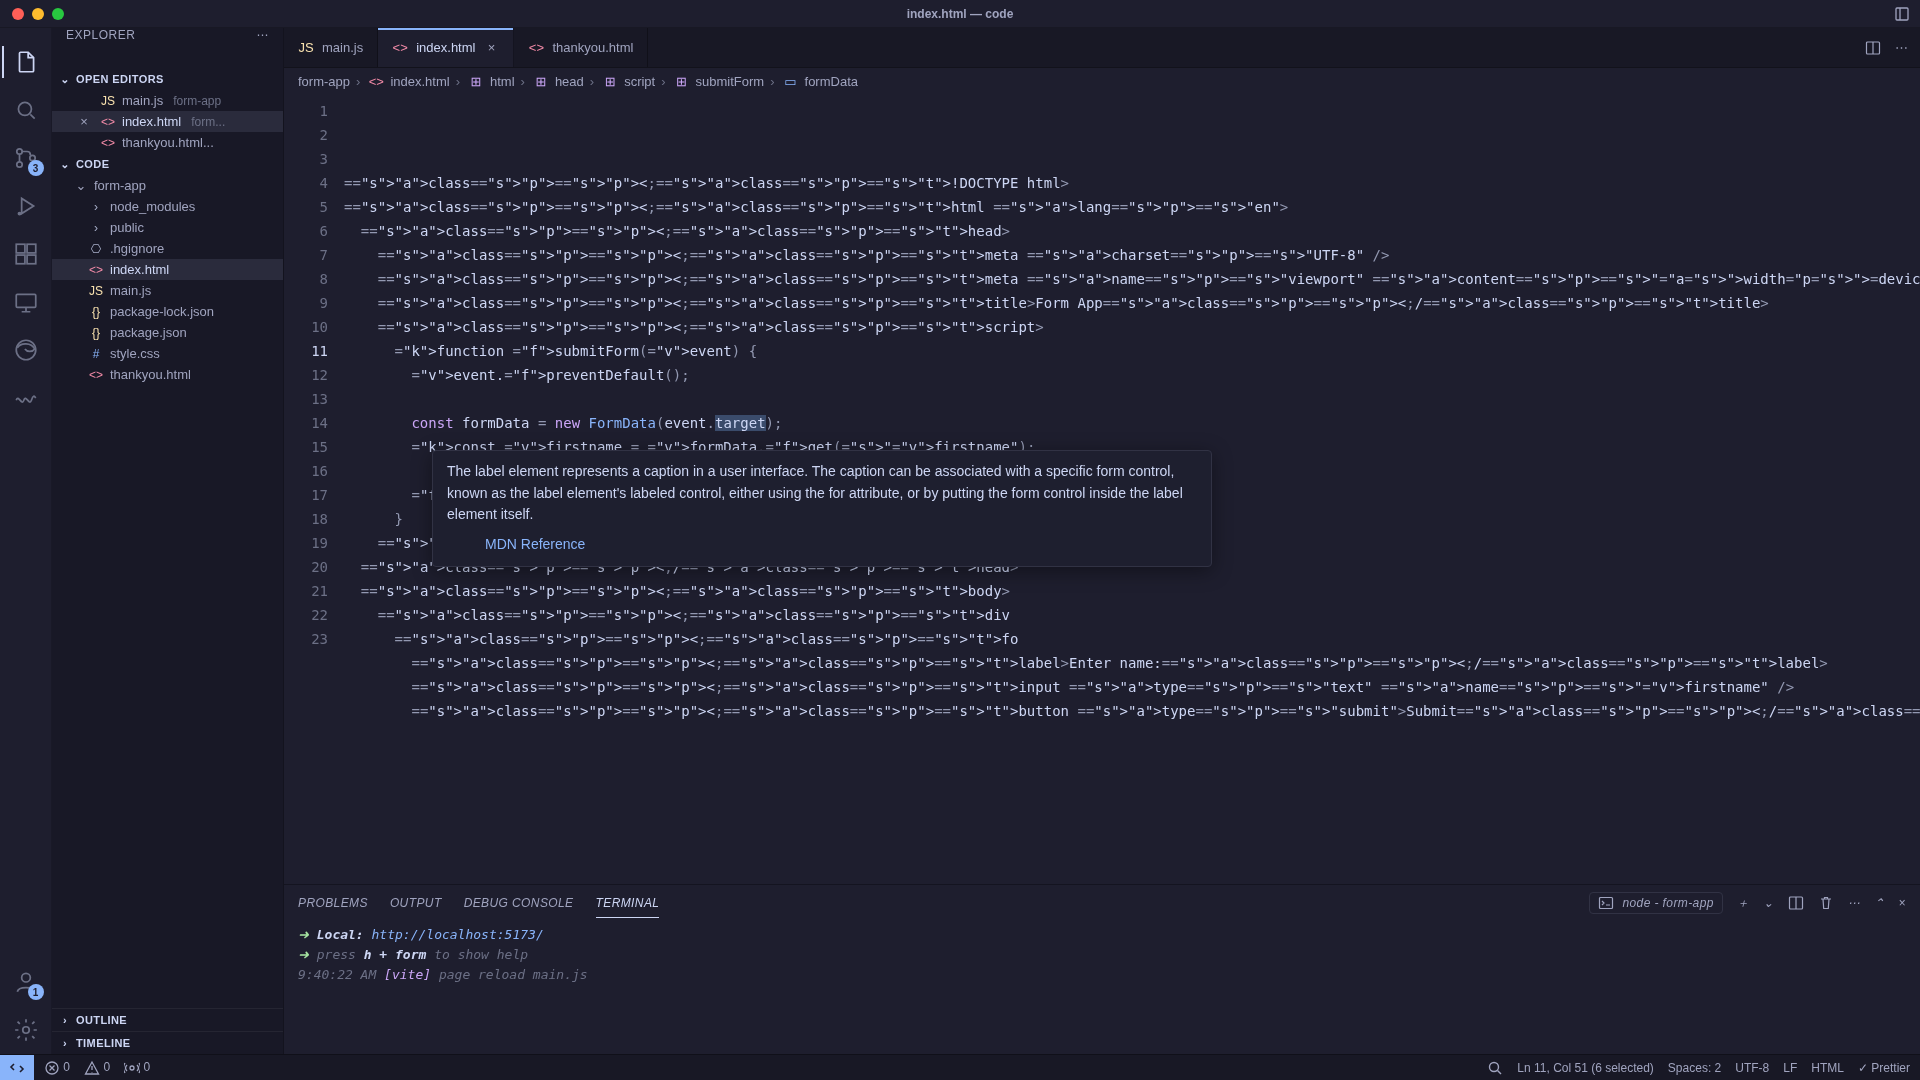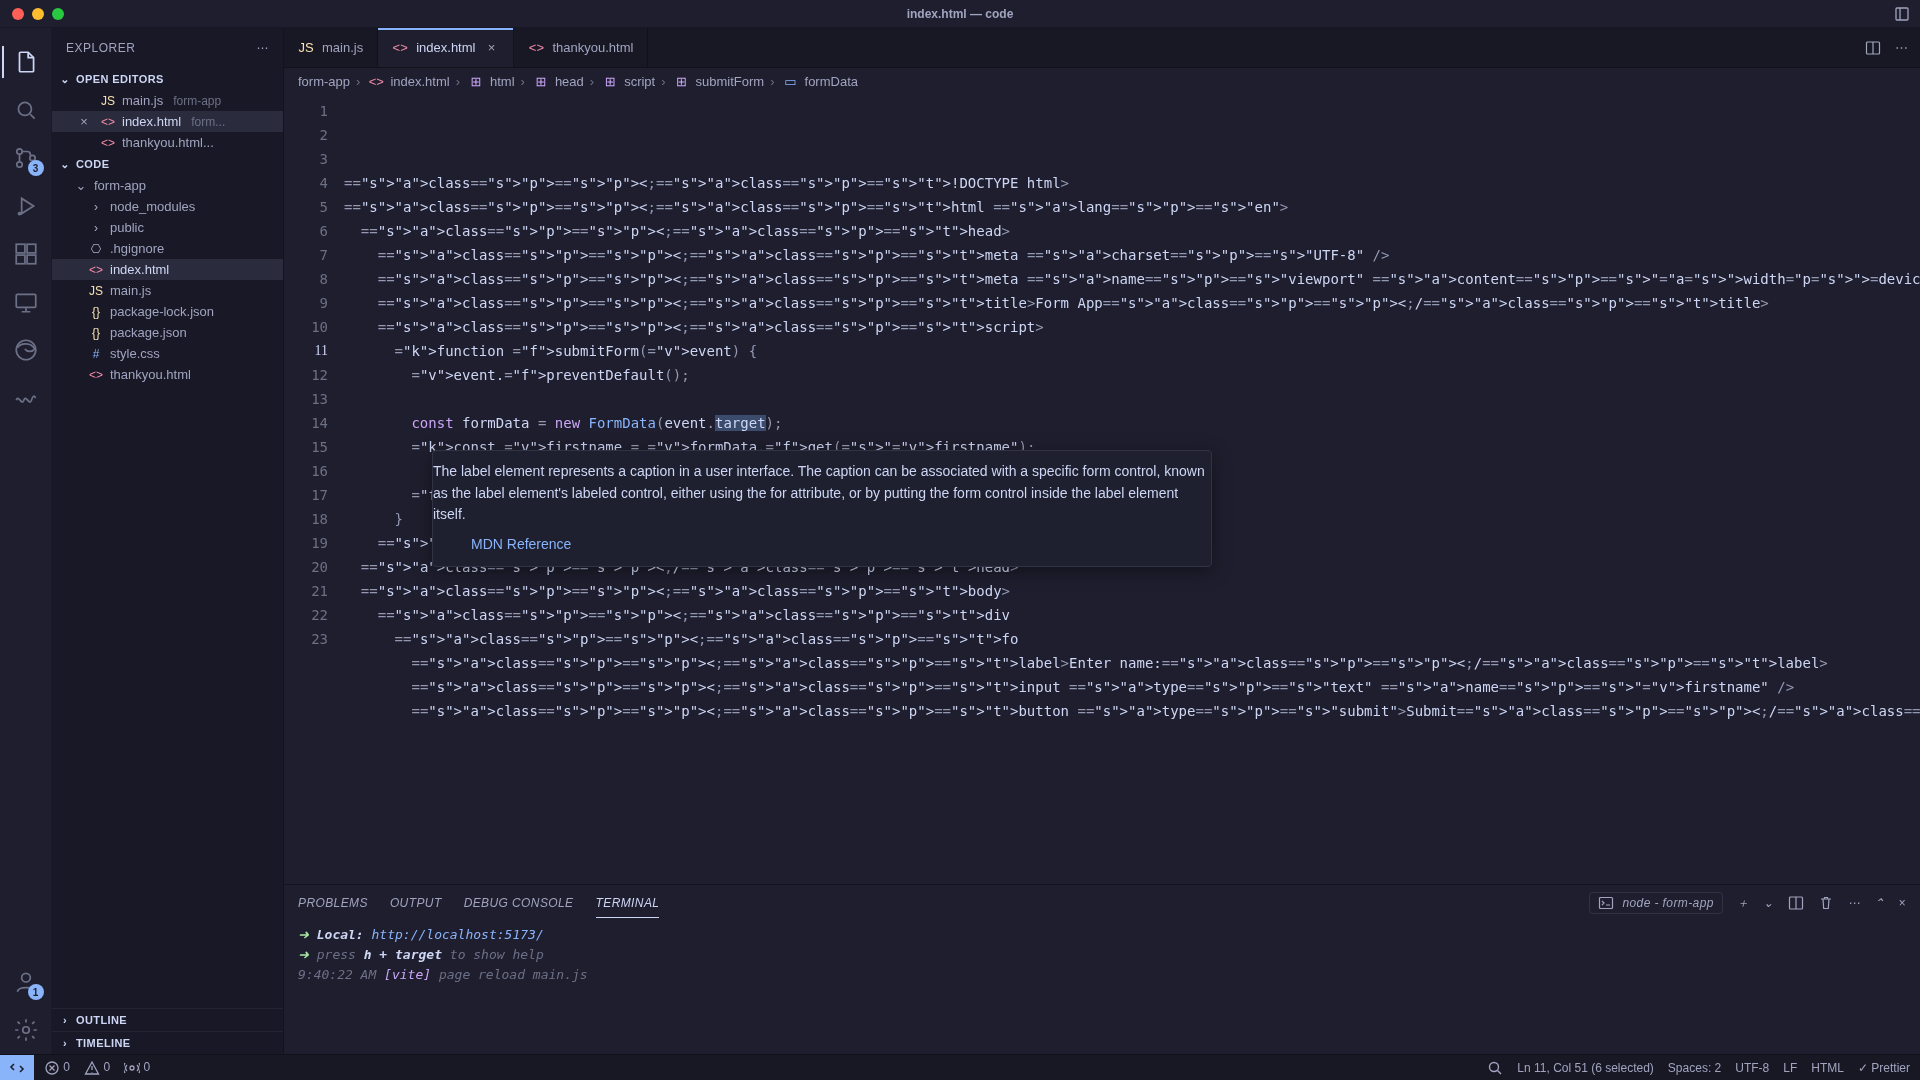--- a/index.html
+++ b/index.html
@@ -89,21 +89,21 @@
   .act-spacer { flex:1; }
 
   
   .sidebar {
     width:232px; background: var(--sidebar);
     display:flex; flex-direction:column;
     font-size:13px;
     border-right:1px solid rgba(0,0,0,0.2);
   }
   .sidebar-header {
-    height:40px; display:flex; align-items:center; justify-content:space-between;
+    height:40px; display:flex; align-items:flex-start; justify-content:space-between;
     padding:0 14px; color:var(--text-dim); font-size:12px; letter-spacing:0.5px;
   }
   .section-header {
     display:flex; align-items:center; gap:4px;
     padding:4px 6px; font-size:11px; font-weight:700; letter-spacing:0.4px;
     color:var(--text); cursor:pointer;
   }
   .chev { width:14px; height:14px; display:inline-flex; align-items:center; justify-content:center; }
   .tree { flex:1; overflow:auto; }
   .tree-item {
@@ -161,42 +161,42 @@
   .crumb .sep { color:var(--text-dimmer); }
   .crumb .cicon { width:16px; display:inline-flex; justify-content:center; }
 
   .editor-area { flex:1; display:flex; min-height:0; position:relative; }
   .gutter {
     width:60px; text-align:right; padding:4px 16px 4px 0;
     color:var(--text-dimmer); font-family: ui-monospace, Menlo, Consolas, monospace;
     font-size:14px; line-height:24px; user-select:none;
     background: var(--bg);
   }
-  .gutter .ln.active{ color: var(--text); font-family: Liberation Serif, serif; }
+  .gutter .ln.active{ color: var(--text); }
   .code {
     flex:1; padding:4px 0; font-family: ui-monospace, Menlo, Consolas, monospace;
     font-size:14px; line-height:24px; white-space:pre; position:relative;
     background: var(--bg); overflow:hidden;
   }
   .code .line { height:24px; position:relative; }
   .sel { background: var(--selection); border-radius:0; }
   .k{color:var(--keyword);}
   .f{color:var(--fn);} .p{color:var(--punct);}
   .v{color:var(--variable);}
   .ws{opacity:0;}
 
   
   .hover-box {
     position:absolute;
     left:88px; top:355px;
     width:780px;
     background:#1e1f2f;
     border:1px solid #313244;
     border-radius:4px;
-    padding:10px 0;
+    padding:10px 14px;
     color:#cdd6f4;
     font-family:-apple-system,sans-serif;
     font-size:14px; line-height:1.55;
     box-shadow:0 4px 20px rgba(0,0,0,0.4);
     z-index:50;
     white-space:normal;
   }
   .hover-box a { color:var(--link); text-decoration:none; display:inline-block; margin-top:8px;margin-left:38px; }
 
   
@@ -551,21 +551,21 @@
             <span><svg class="svg-ico" viewBox="0 0 16 16" fill="none" stroke="currentColor" stroke-width="1.2">
                   <path d="M3 4h10M6.5 4V2.5h3V4M5 4l.7 9.5h4.6L11 4"></path>
                 </svg></span>
             <span>⋯</span>
             <span>⌃</span>
             <span>×</span>
           </div>
         </div>
         <div class="terminal">
           <div>  <span class="arrow">➜</span>  <span class="b">Local:</span>   <span class="link">http://localhost:5173/</span></div>
-          <div>  <span class="arrow">➜</span>  <span class="dim">press </span><span class="b">h + target</span><span class="dim"> to show help</span></div>
+          <div>  <span class="arrow">➜</span>  <span class="dim">press </span><span class="b">h + form</span><span class="dim"> to show help</span></div>
           <div><span class="dim">9:40:22 AM</span> <span class="purp">[vite]</span><span class="dim"> page reload main.js</span></div>
         </div>
       </div>
 
     </div>
   </div>
 
   <div class="statusbar">
     <div class="status-remote">
       <svg class="svg-ico" viewBox="0 0 16 16" fill="none" stroke="currentColor" stroke-width="1.6">

